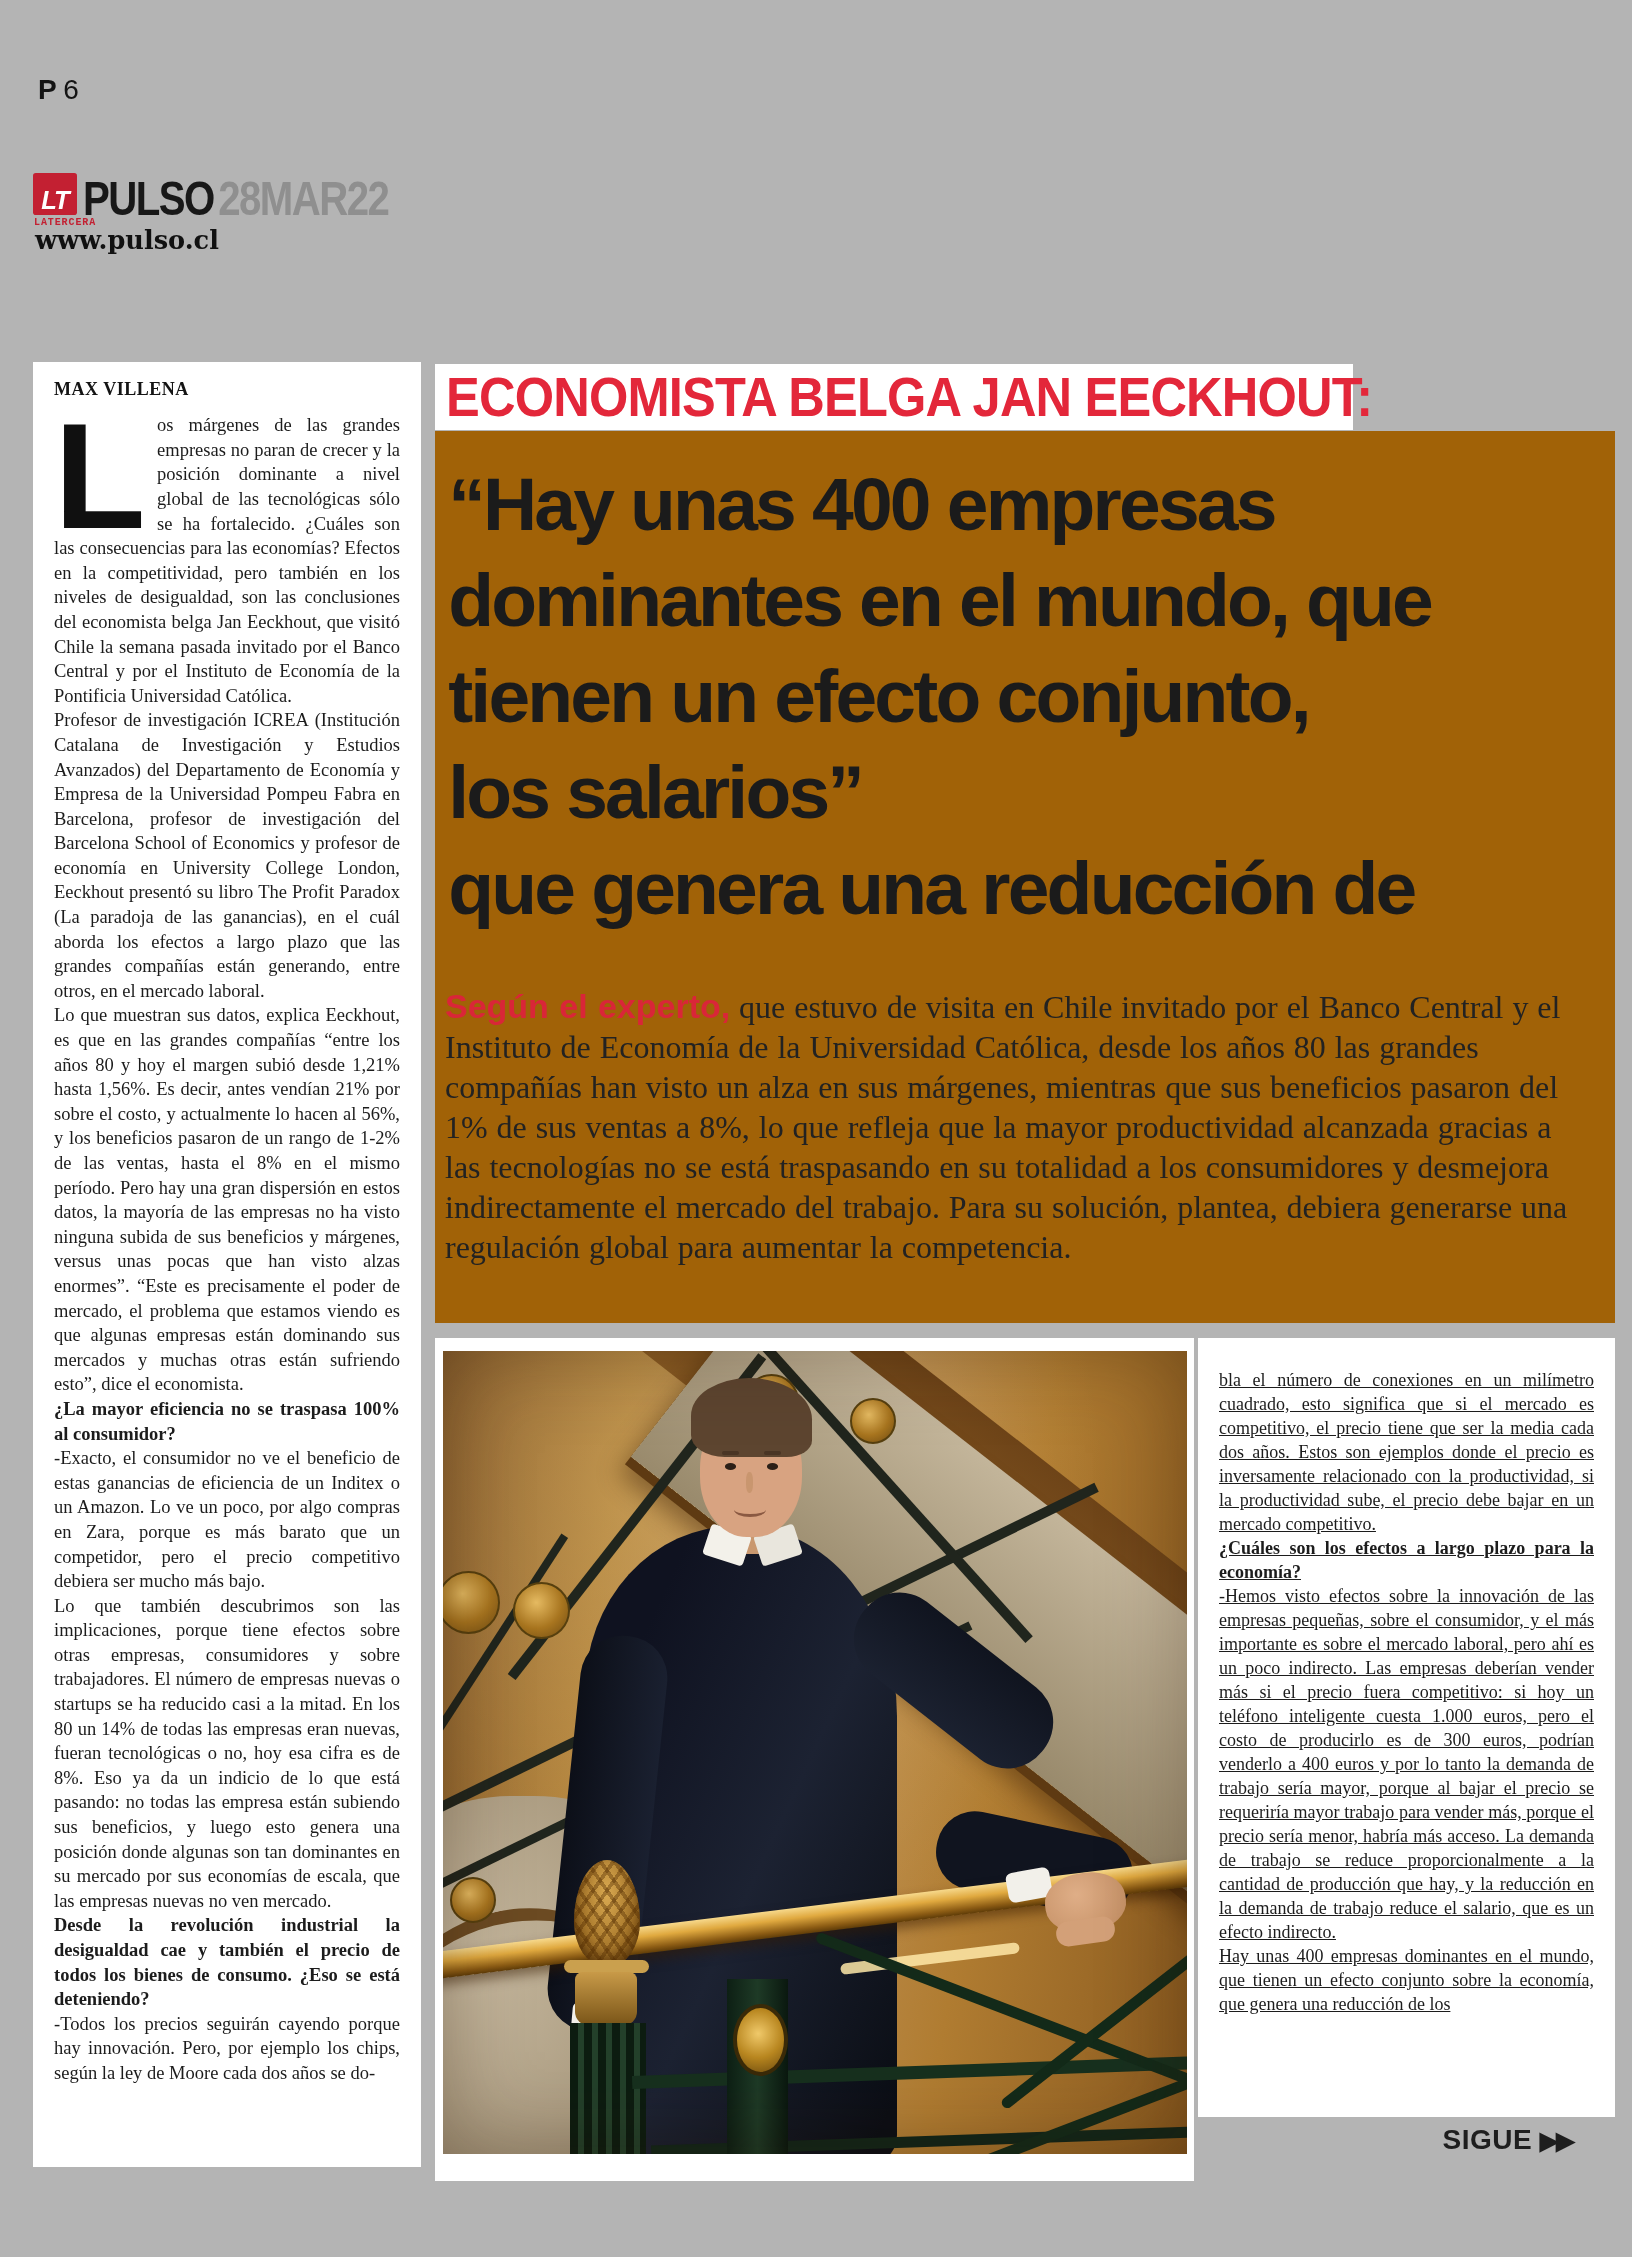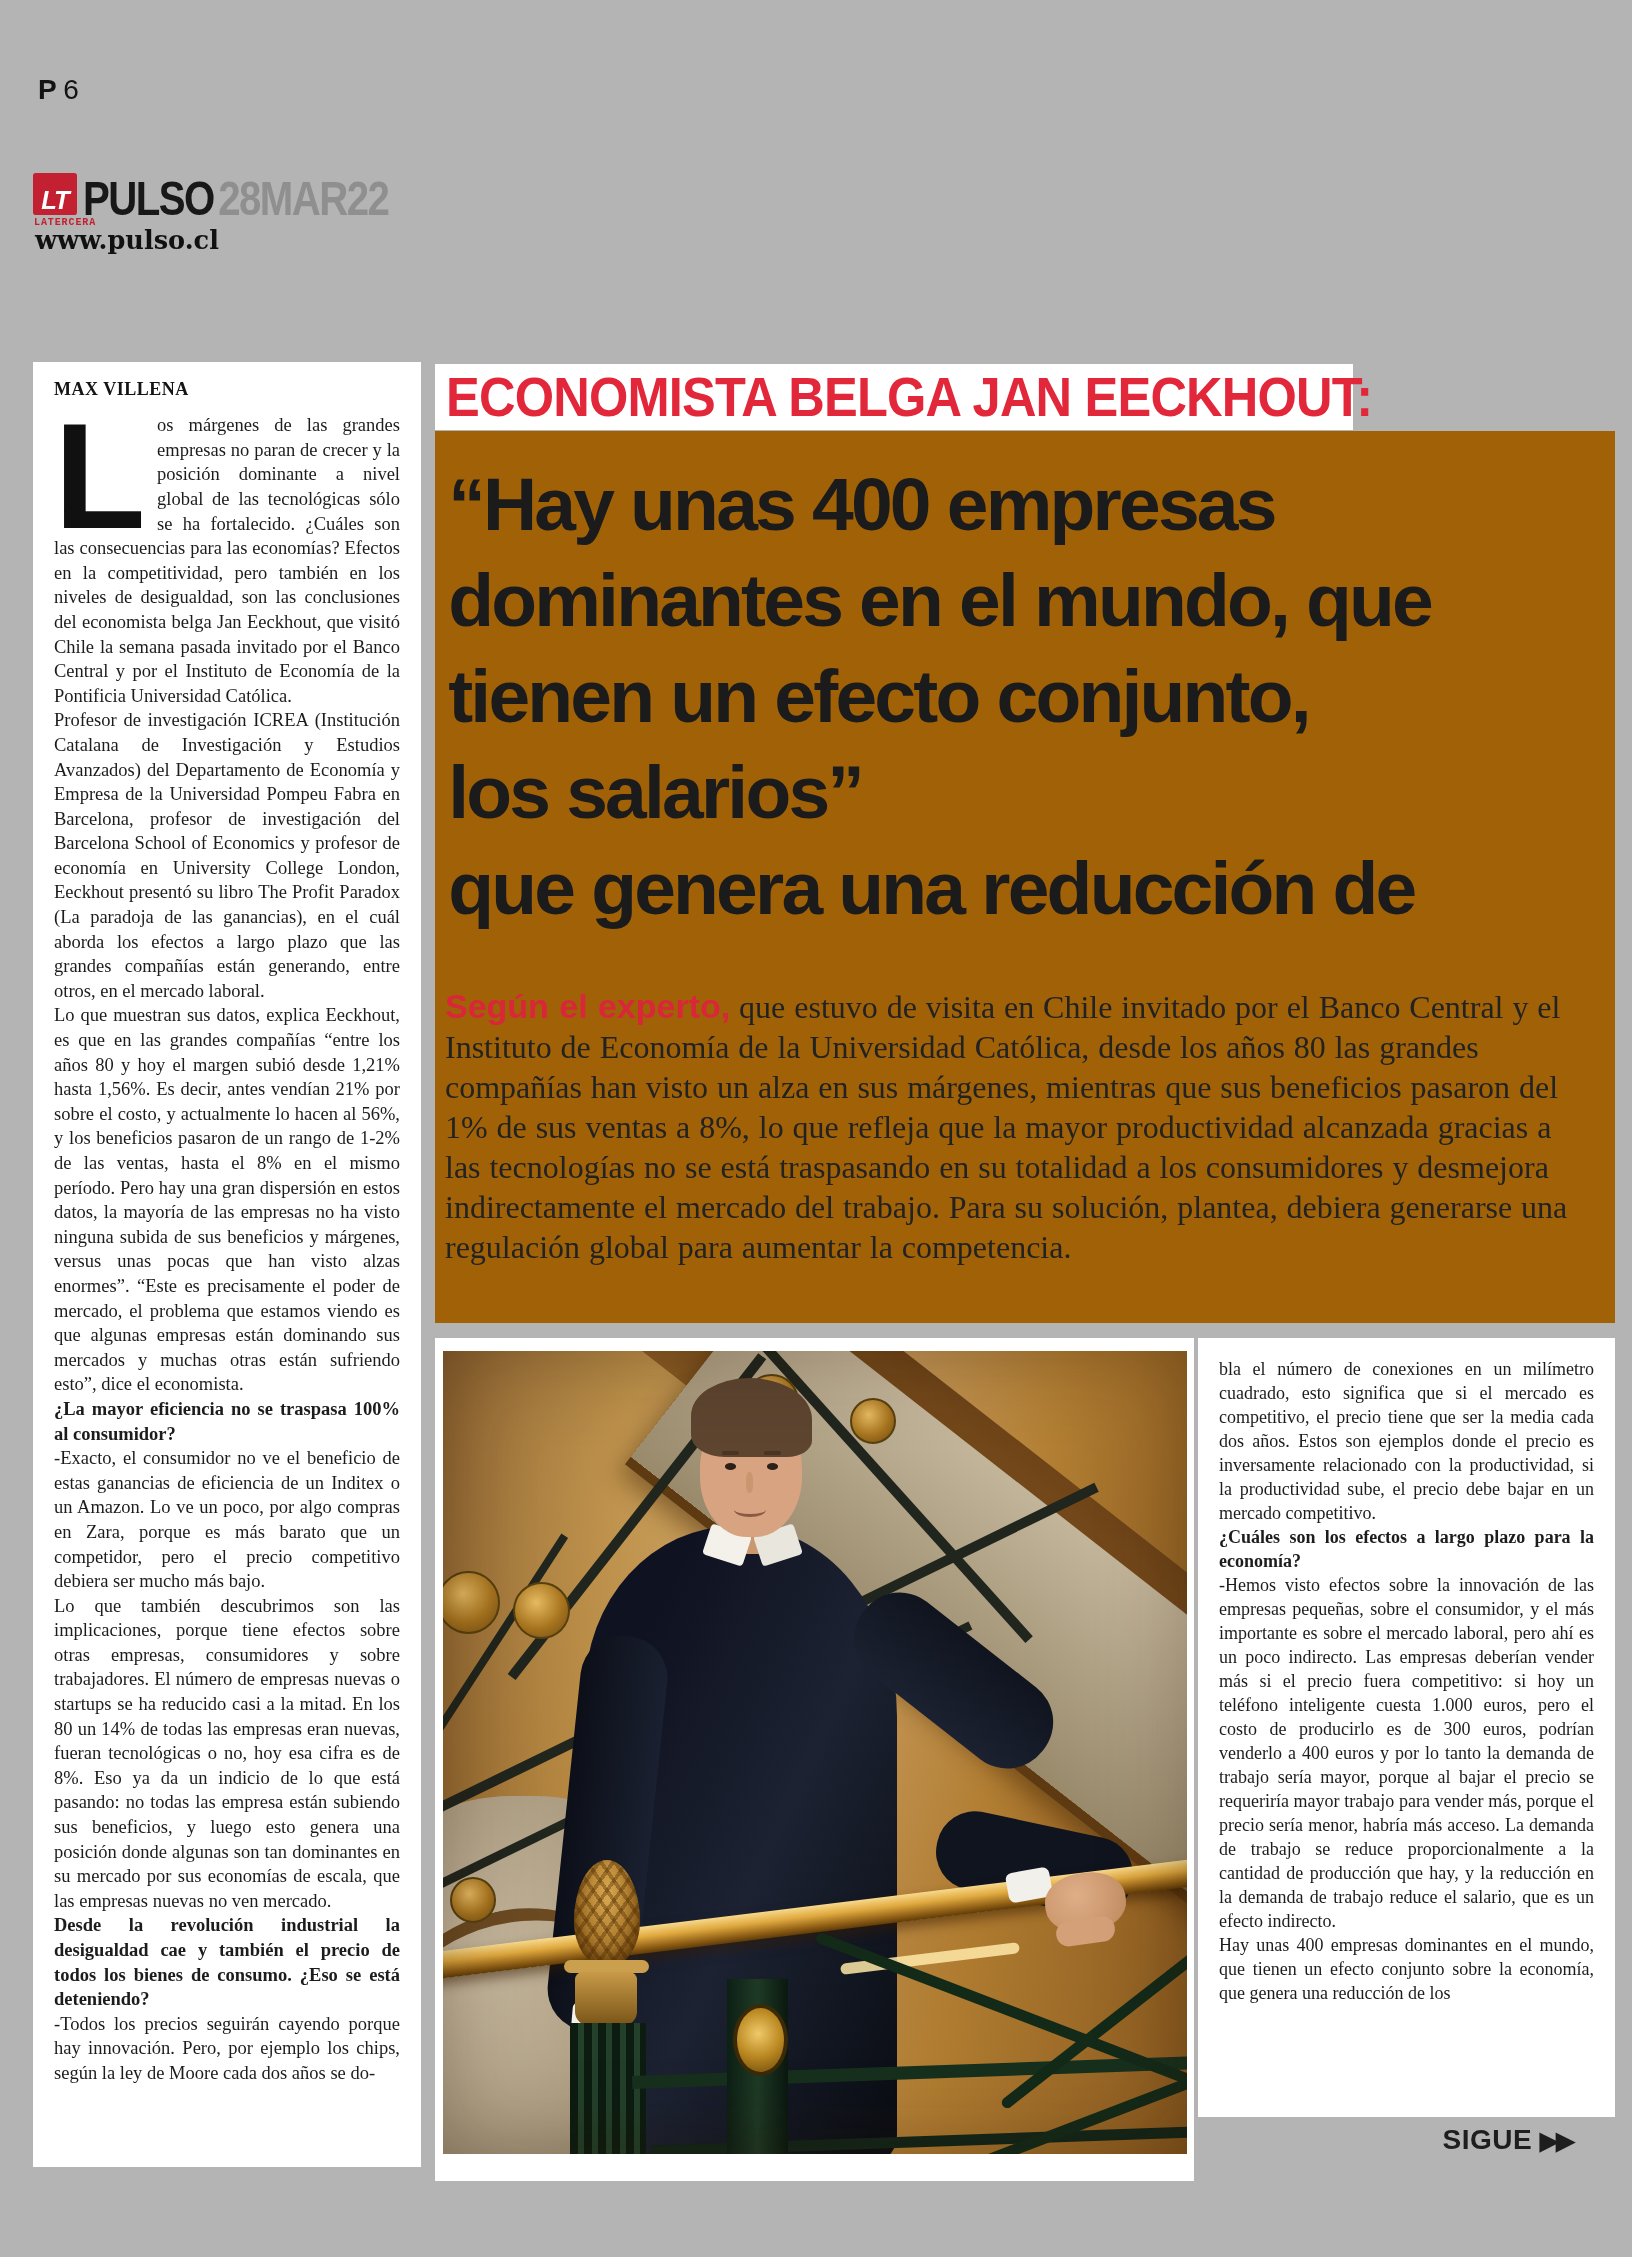--- a/index.html
+++ b/index.html
@@ -20,21 +20,21 @@
   .brand-row .date{color:#8f8f8f;margin-left:5.7px;}
   .site-url{position:absolute;left:35px;top:225px;font-family:"DejaVu Serif",serif;font-weight:bold;font-size:25.6px;color:#111;}
 
   
   .leftcol{position:absolute;left:33px;top:362px;width:388px;height:1805px;background:#fff;box-sizing:border-box;
            padding:17px 21px 19px 21px;overflow:hidden;}
   .kicker-strip{position:absolute;left:435px;top:364px;width:918px;height:66px;background:#fff;}
   .mainbox{position:absolute;left:435px;top:431px;width:1180px;height:892px;background:#a16207;}
   .photobox{position:absolute;left:435px;top:1338px;width:759px;height:843px;background:#fff;}
   .rightcol{position:absolute;left:1198px;top:1338px;width:417px;height:779px;background:#fff;box-sizing:border-box;
-            padding:19px 21px 19px 21px;overflow:hidden;}
+            padding:30px 21px 19px 21px;overflow:hidden;text-decoration:underline;}
 
   
   .kicker{position:absolute;left:11.4px;top:1.9px;font-family:"Liberation Sans",sans-serif;font-weight:bold;
           font-size:55px;line-height:62px;color:#e3273a;letter-spacing:-0.9px;transform:scaleX(.92);
           transform-origin:left top;white-space:nowrap;}
   .headline{position:absolute;left:13.2px;top:24.6px;width:1155px;font-family:"Liberation Sans",sans-serif;
             font-weight:bold;font-size:75px;line-height:96px;letter-spacing:-2.8px;color:#1b1b1b;}
   .headline span{display:block;}
 
   

